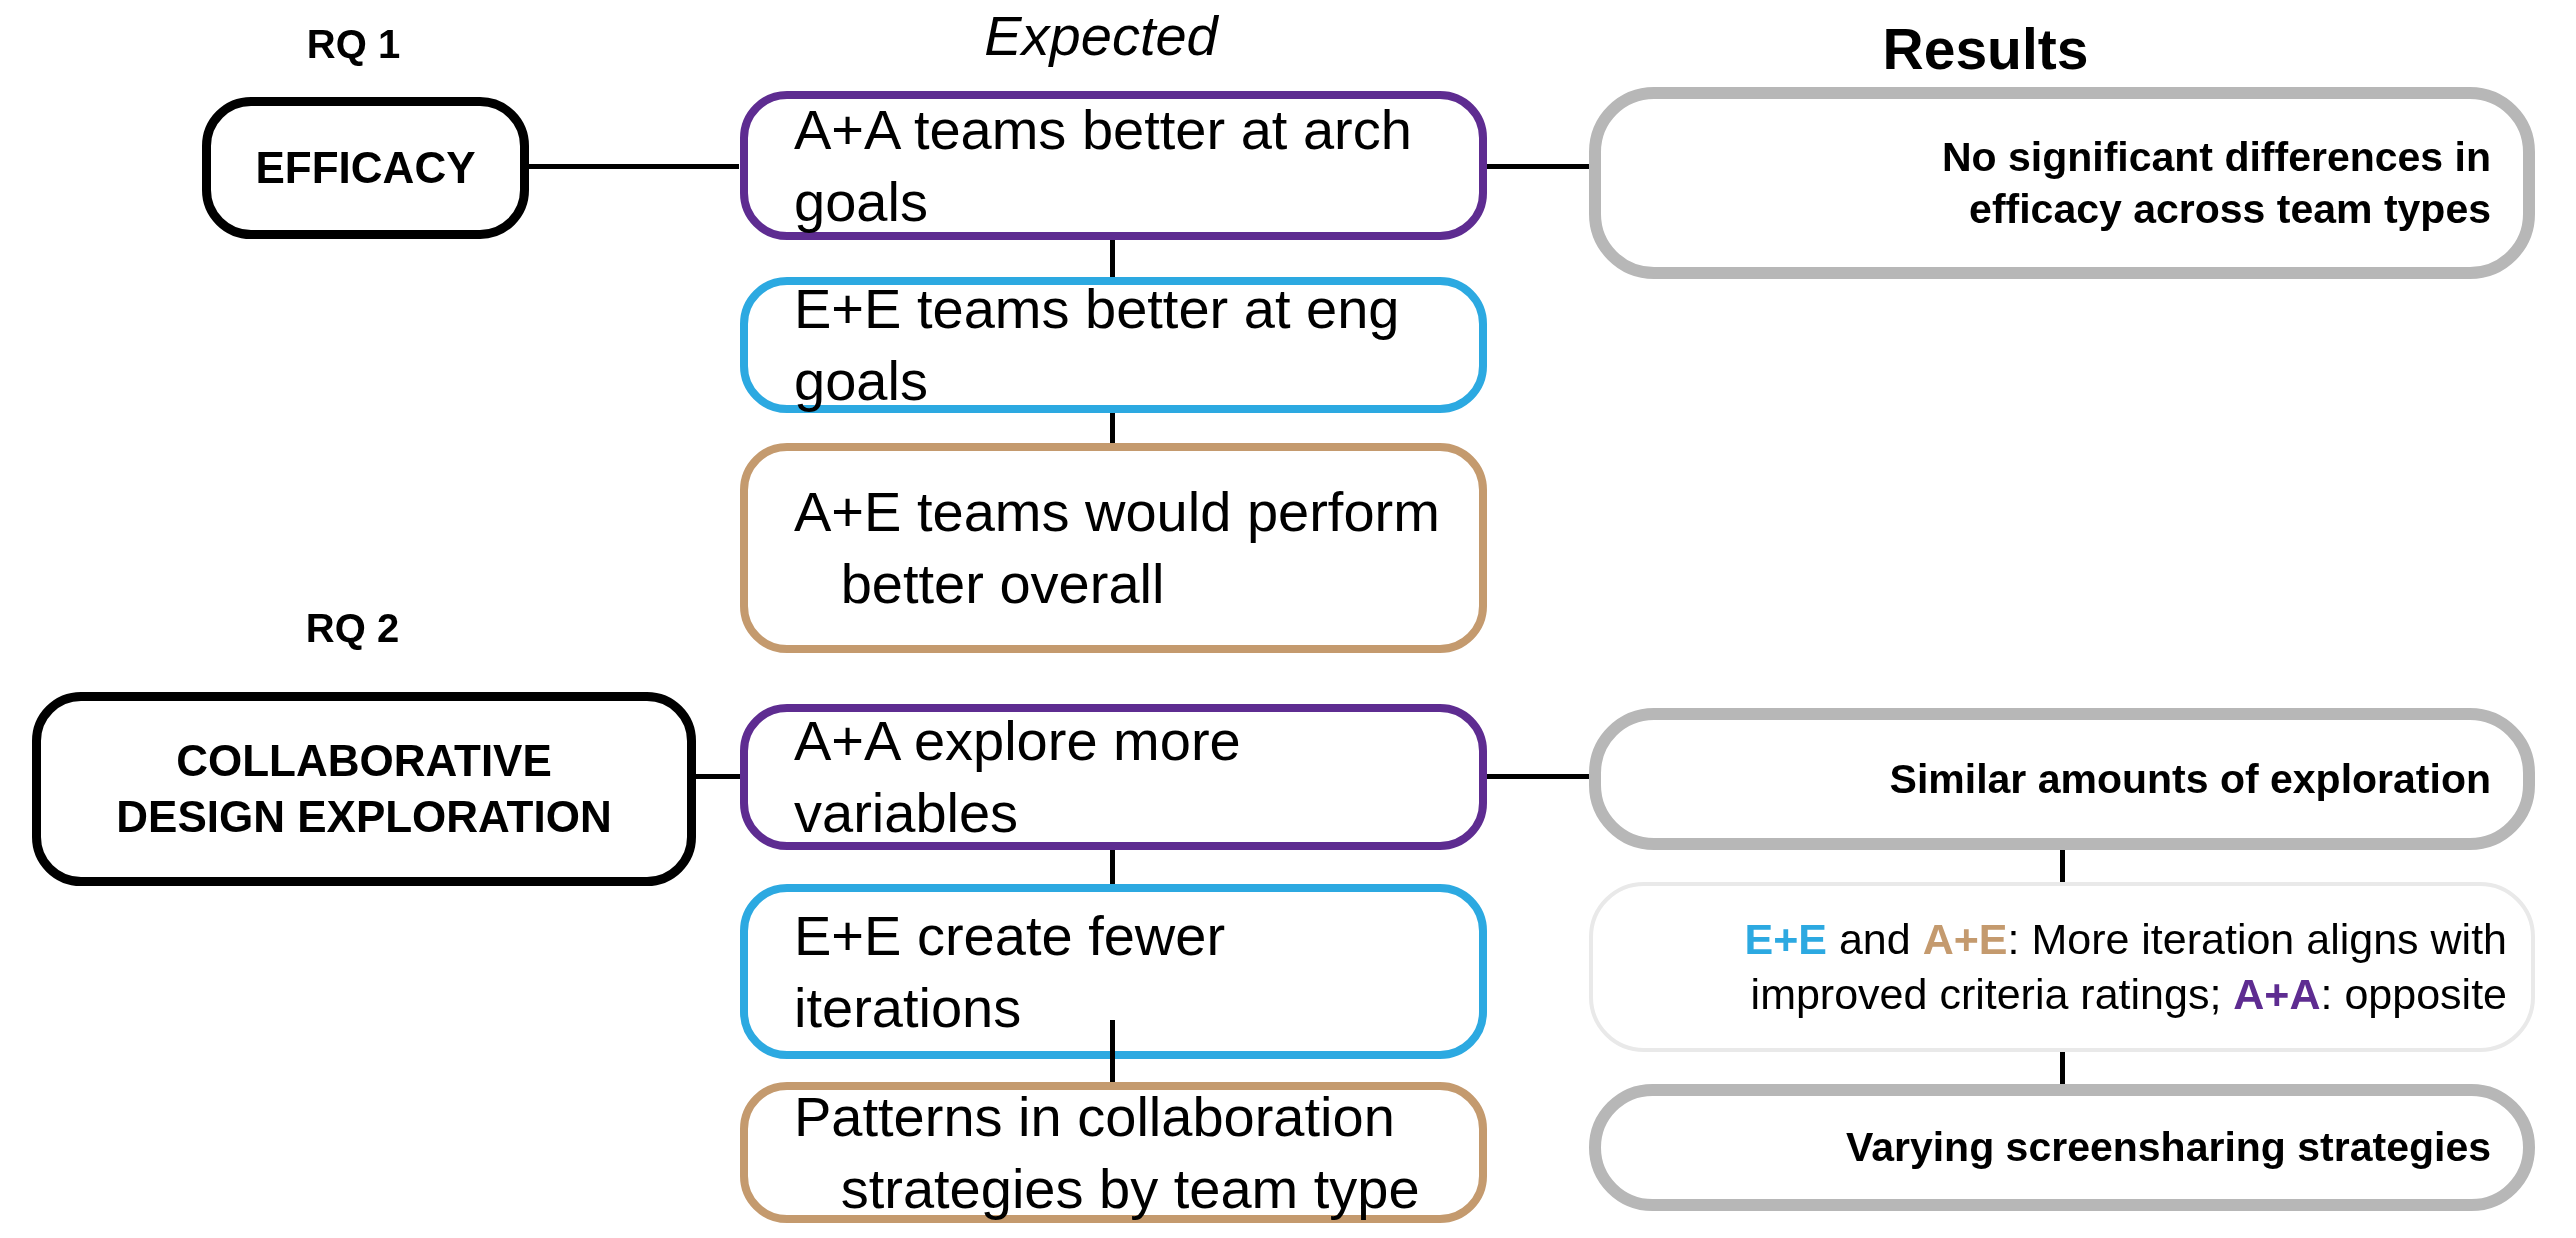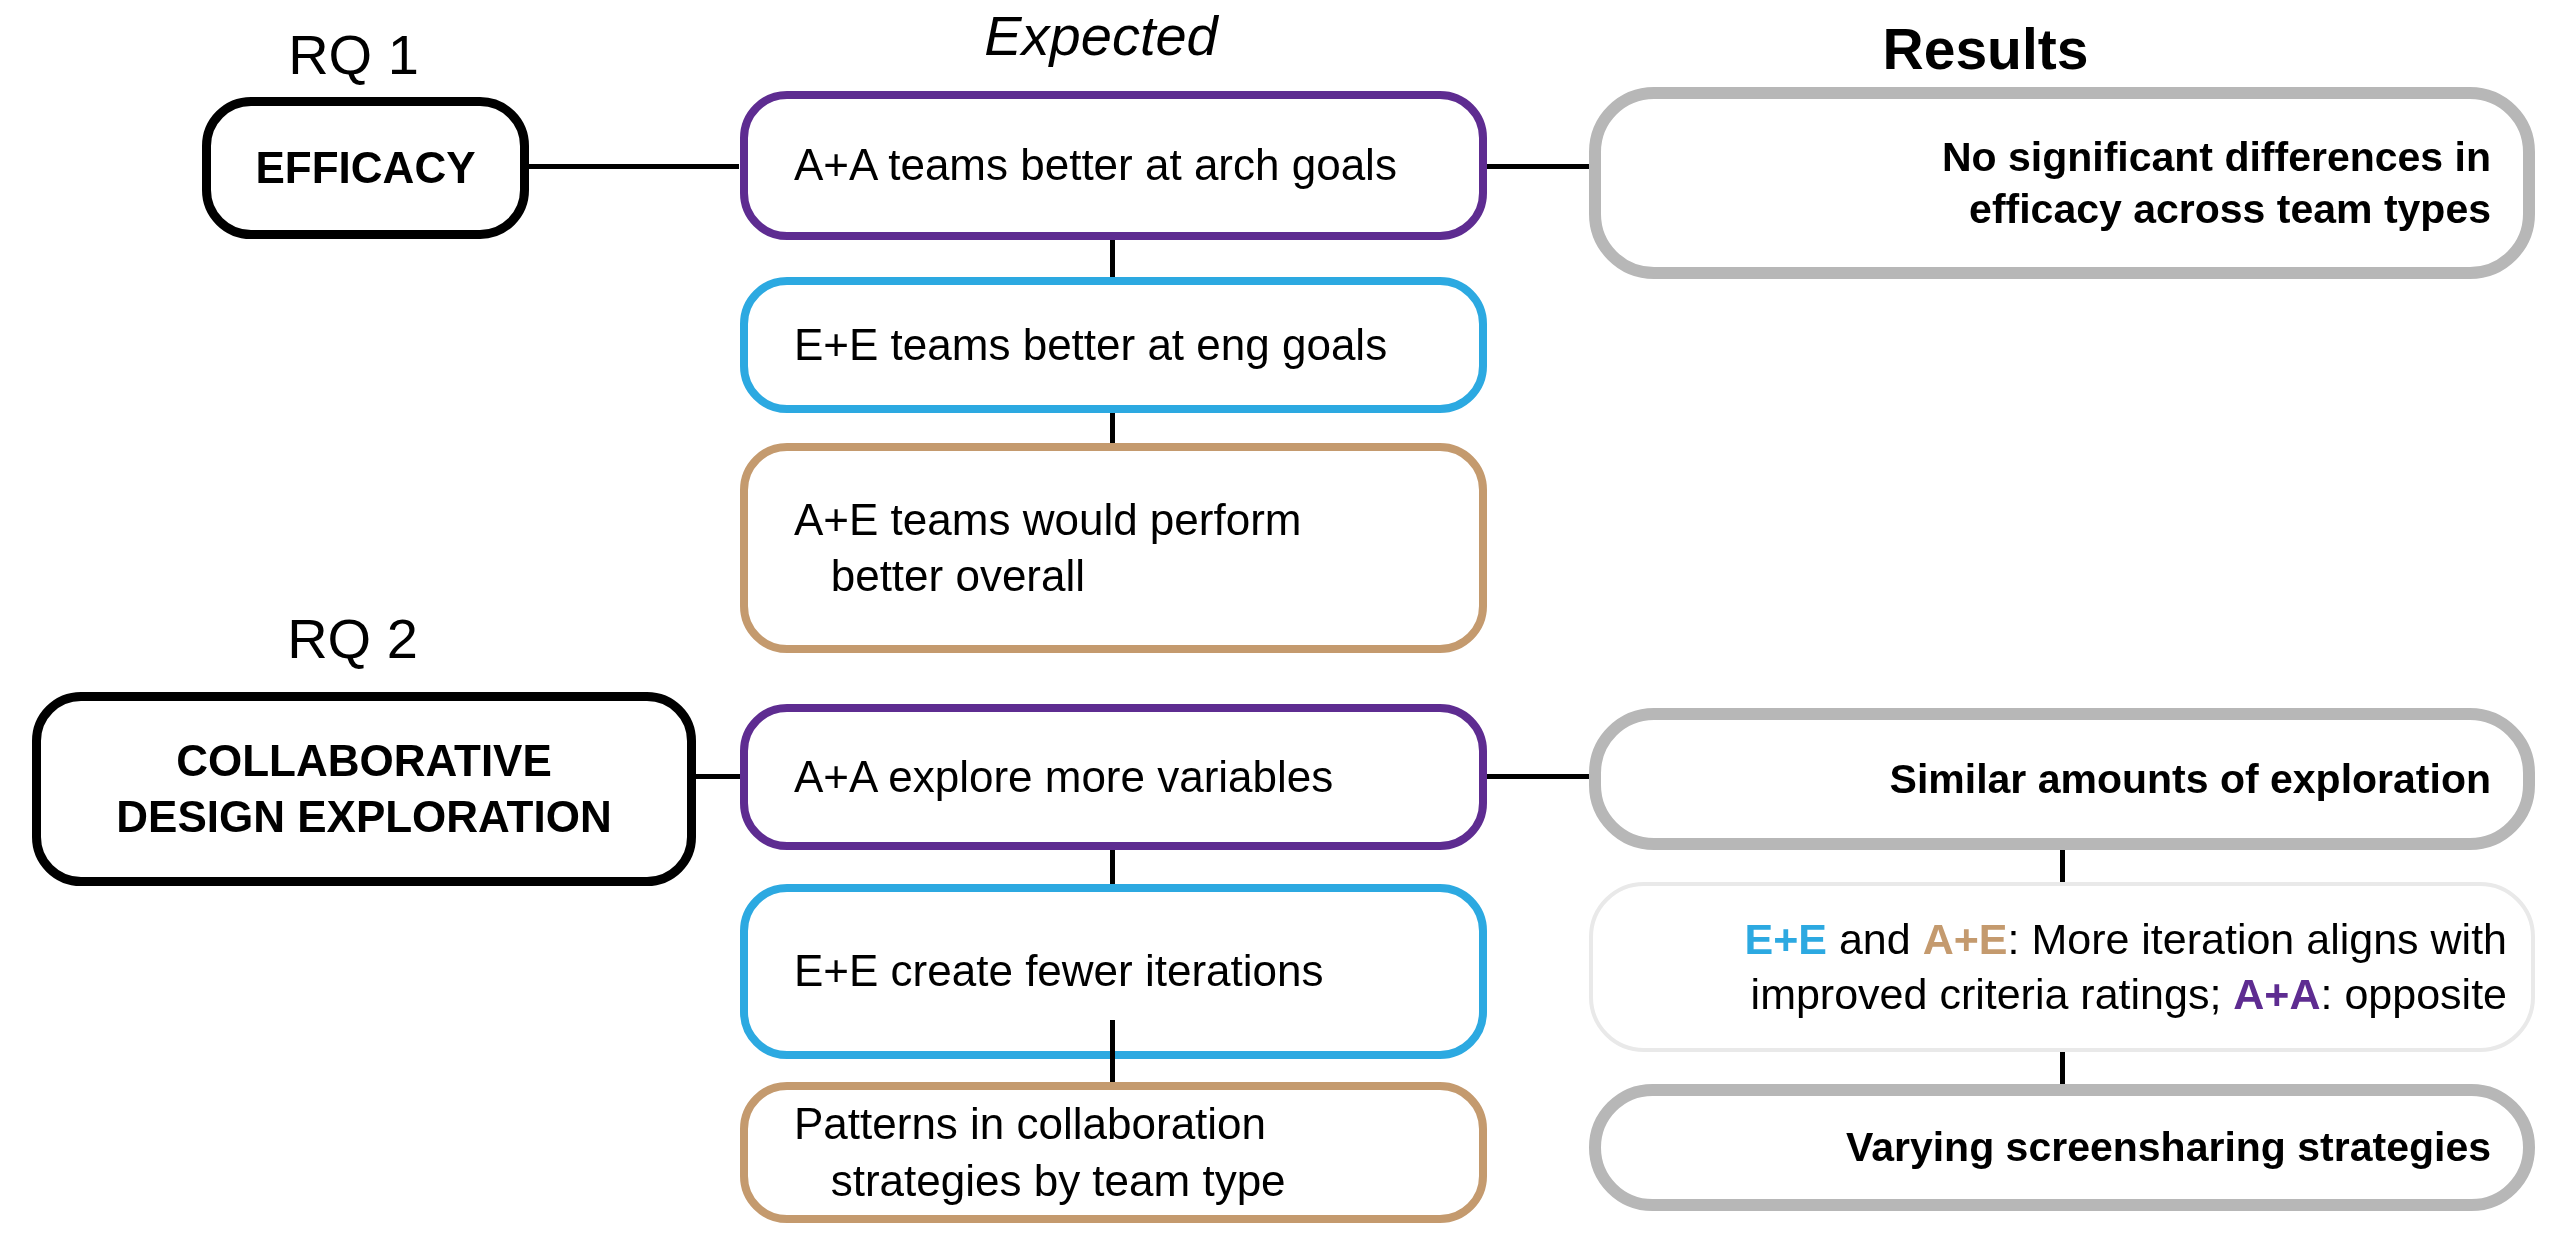--- a/index.html
+++ b/index.html
@@ -5,37 +5,37 @@
   html,body{margin:0;padding:0;background:#ffffff;}
   .canvas{
     position:relative;
     width:2576px;height:1239px;
     background:#ffffff;
     font-family:"Liberation Sans", sans-serif;
     color:#000;
     overflow:hidden;
   }
   .hdr{position:absolute;text-align:center;white-space:nowrap;}
-  .hdr-rq{font-size:56px;font-weight:400;}
+  .hdr-rq{font-size:40px;font-weight:700;}
   .hdr-expected{font-size:56px;font-style:italic;font-weight:400;}
   .hdr-results{font-size:57px;font-weight:700;}
 
   .box{
     position:absolute;box-sizing:border-box;background:#ffffff;
     display:flex;align-items:center;justify-content:center;
     line-height:1.28;
   }
   .box .txt{width:100%;}
   .topic{
     border:9.5px solid #000;border-radius:49px;
     font-weight:700;font-size:44px;text-align:center;white-space:pre-wrap;
   }
   .expected-box{
     border:8.7px solid #5E2C91;border-radius:47px;
-    font-size:44px;font-weight:400;text-align:left;
+    font-size:56px;font-weight:400;text-align:left;
     padding-left:46px;padding-right:16px;white-space:pre-wrap;
   }
   .b-purple{border-color:#5E2C91;}
   .b-blue{border-color:#2CA9E1;}
   .b-tan{border-color:#C49A6E;}
   .result-box{
     border:12.7px solid #B7B7B7;border-radius:65px;
     font-size:41px;font-weight:700;text-align:right;
     padding:0 32px;white-space:pre-wrap;
   }

